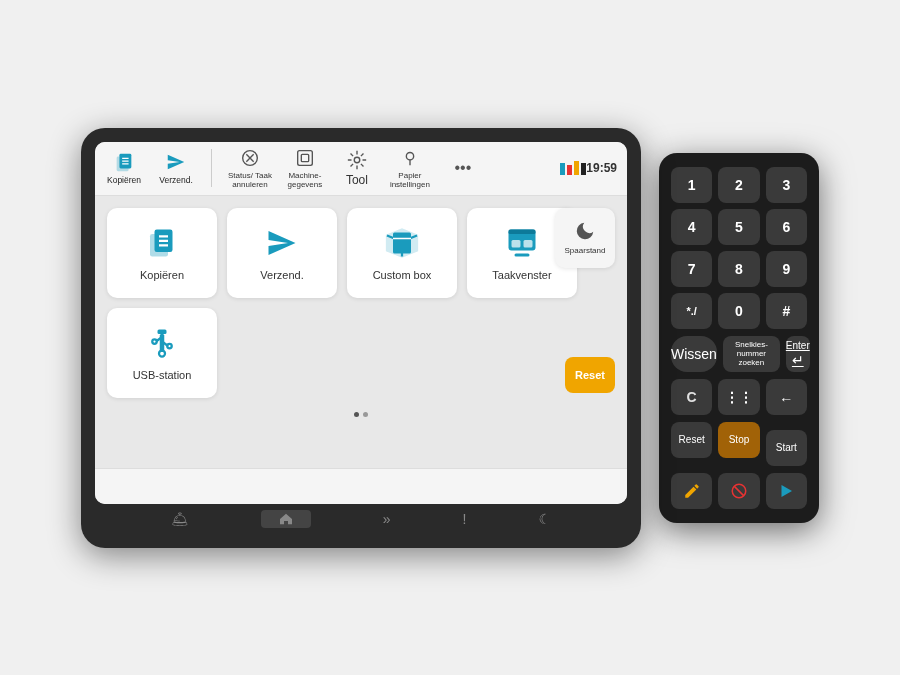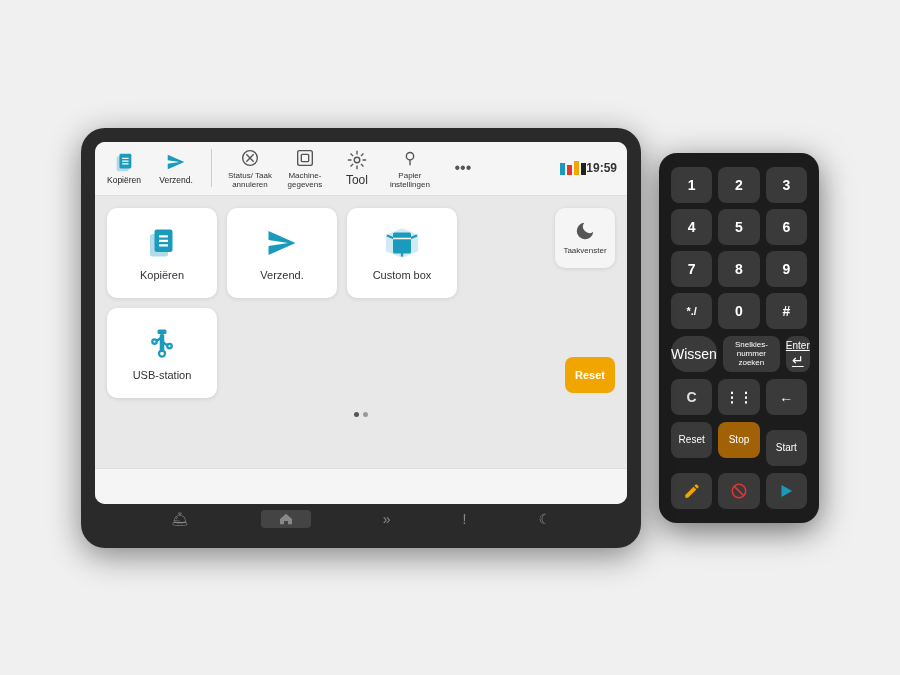--- a/index.html
+++ b/index.html
@@ -384,21 +384,21 @@
           <span style="font-size:12px;font-weight:bold;">19:59</span>
         </div>
       </div>
 
       <div class="screen-main">
 
         <div class="spaarstand-btn">
           <svg width="22" height="22" viewBox="0 0 24 24">
             <path d="M21 12.79A9 9 0 1 1 11.21 3 7 7 0 0 0 21 12.79z" fill="#555"></path>
           </svg>
-          <span style="font-size:8px;color:#333;">Taakvenster</span>
+          <span style="font-size:8px;color:#333;">Spaarstand</span>
         </div>
 
         <div class="app-row">
 
           <div class="app-tile">
             <svg width="38" height="38" viewBox="0 0 24 24">
               <rect x="4" y="6" width="12" height="15" rx="1.5" fill="#1a9bbd" opacity="0.35"></rect>
               <rect x="7" y="3" width="12" height="15" rx="1.5" fill="#1a9bbd"></rect>
               <line x1="10" y1="7.5" x2="16" y2="7.5" stroke="#fff" stroke-width="1.5"></line>
               <line x1="10" y1="10.5" x2="16" y2="10.5" stroke="#fff" stroke-width="1.5"></line>
@@ -418,20 +418,30 @@
             <svg width="38" height="38" viewBox="0 0 24 24">
               <path d="M2 7 L12 3 L22 7 L22 17 L12 21 L2 17 Z" fill="#1a9bbd" opacity="0.2" stroke="#1a9bbd" stroke-width="1.5"></path>
               <path d="M2 7 L12 11 L22 7" stroke="#1a9bbd" stroke-width="1.5" fill="none"></path>
               <line x1="12" y1="11" x2="12" y2="21" stroke="#1a9bbd" stroke-width="1.5"></line>
               <rect x="6" y="5" width="12" height="14" rx="1" fill="#1a9bbd"></rect>
               <path d="M6 9 L18 9" stroke="#fff" stroke-width="1"></path>
             </svg>
             <span class="app-tile-label">Custom box</span>
           </div>
 
+          <div class="app-tile">
+            <svg width="38" height="38" viewBox="0 0 24 24">
+              <rect x="3" y="3" width="18" height="14" rx="2" fill="#1a9bbd"></rect>
+              <rect x="3" y="3" width="18" height="3" rx="1" fill="#0d7a99"></rect>
+              <rect x="5" y="10" width="6" height="5" rx="1" fill="#fff" opacity="0.7"></rect>
+              <rect x="13" y="10" width="6" height="5" rx="1" fill="#fff" opacity="0.7"></rect>
+              <rect x="7" y="19" width="10" height="2" rx="1" fill="#1a9bbd"></rect>
+            </svg>
+            <span class="app-tile-label">Taakvenster</span>
+          </div>
         </div>
 
         <div class="app-row">
 
           <div class="app-tile">
             <svg width="38" height="38" viewBox="0 0 24 24">
               <rect x="9" y="3" width="6" height="3" rx="1" fill="#1a9bbd"></rect>
               <rect x="10.5" y="6" width="3" height="12" rx="1" fill="#1a9bbd"></rect>
               <circle cx="12" cy="19" r="2" fill="none" stroke="#1a9bbd" stroke-width="1.5"></circle>
               <line x1="12" y1="8" x2="8" y2="11" stroke="#1a9bbd" stroke-width="1.5"></line>

